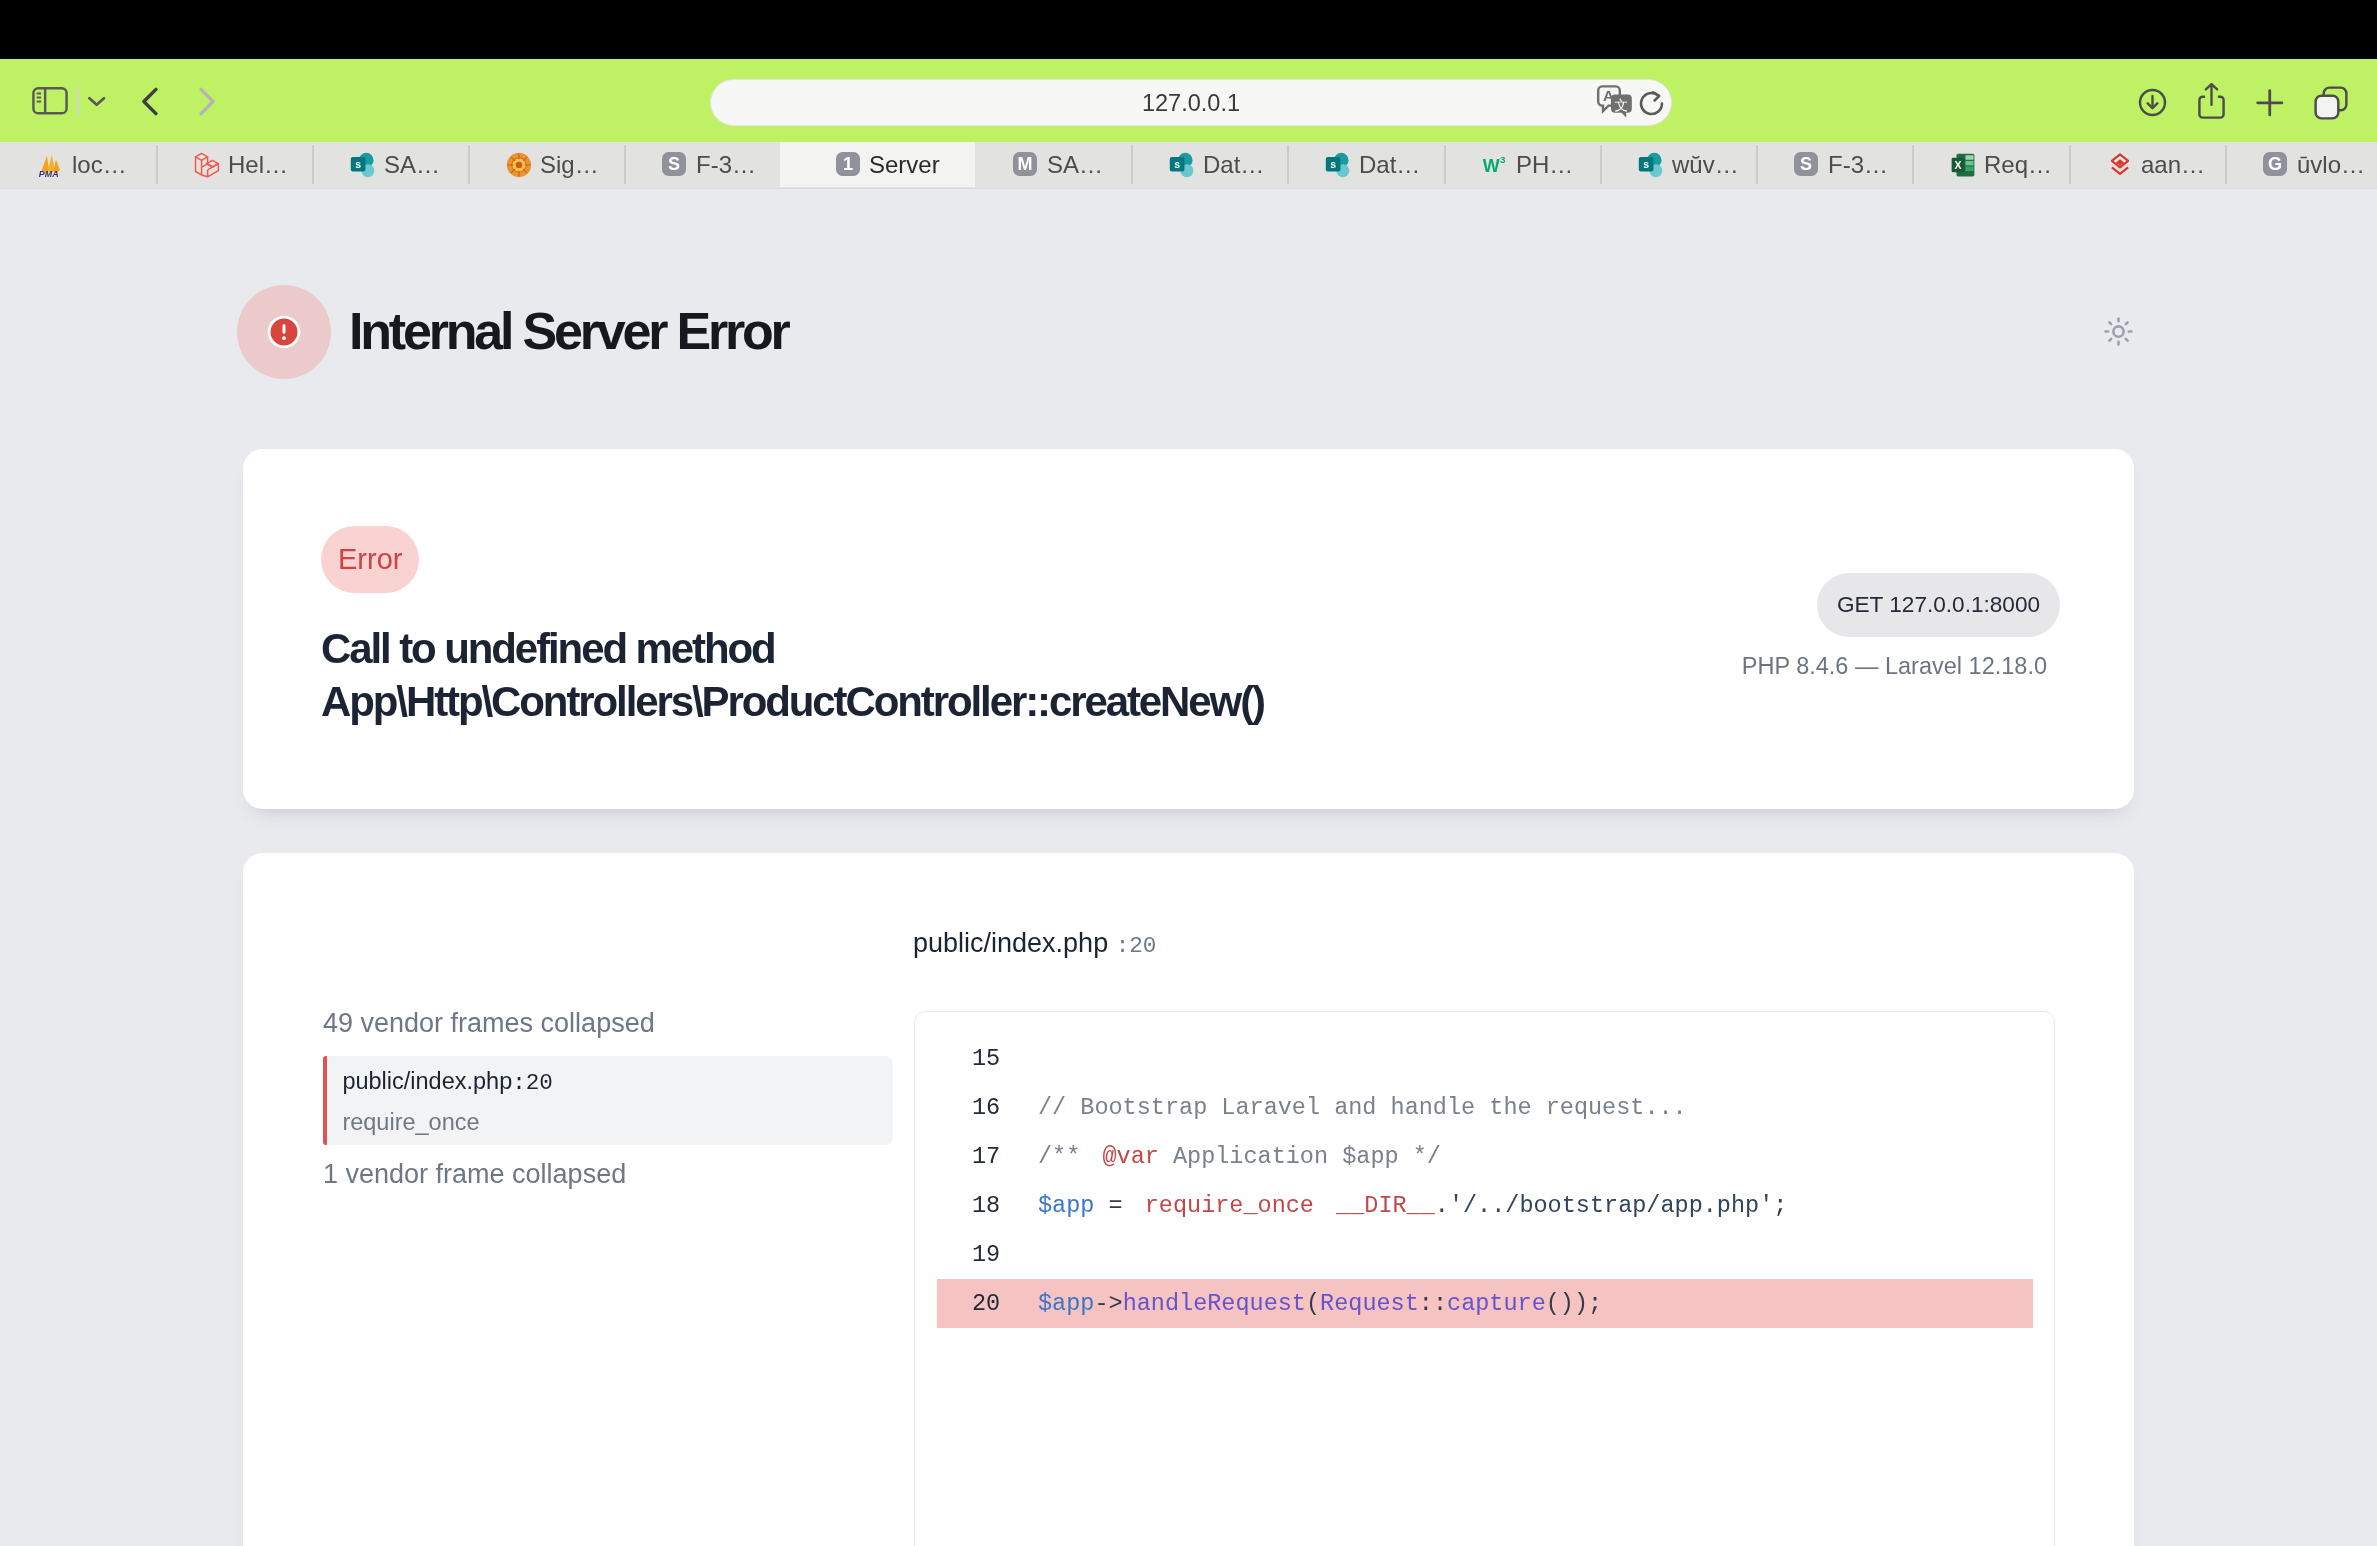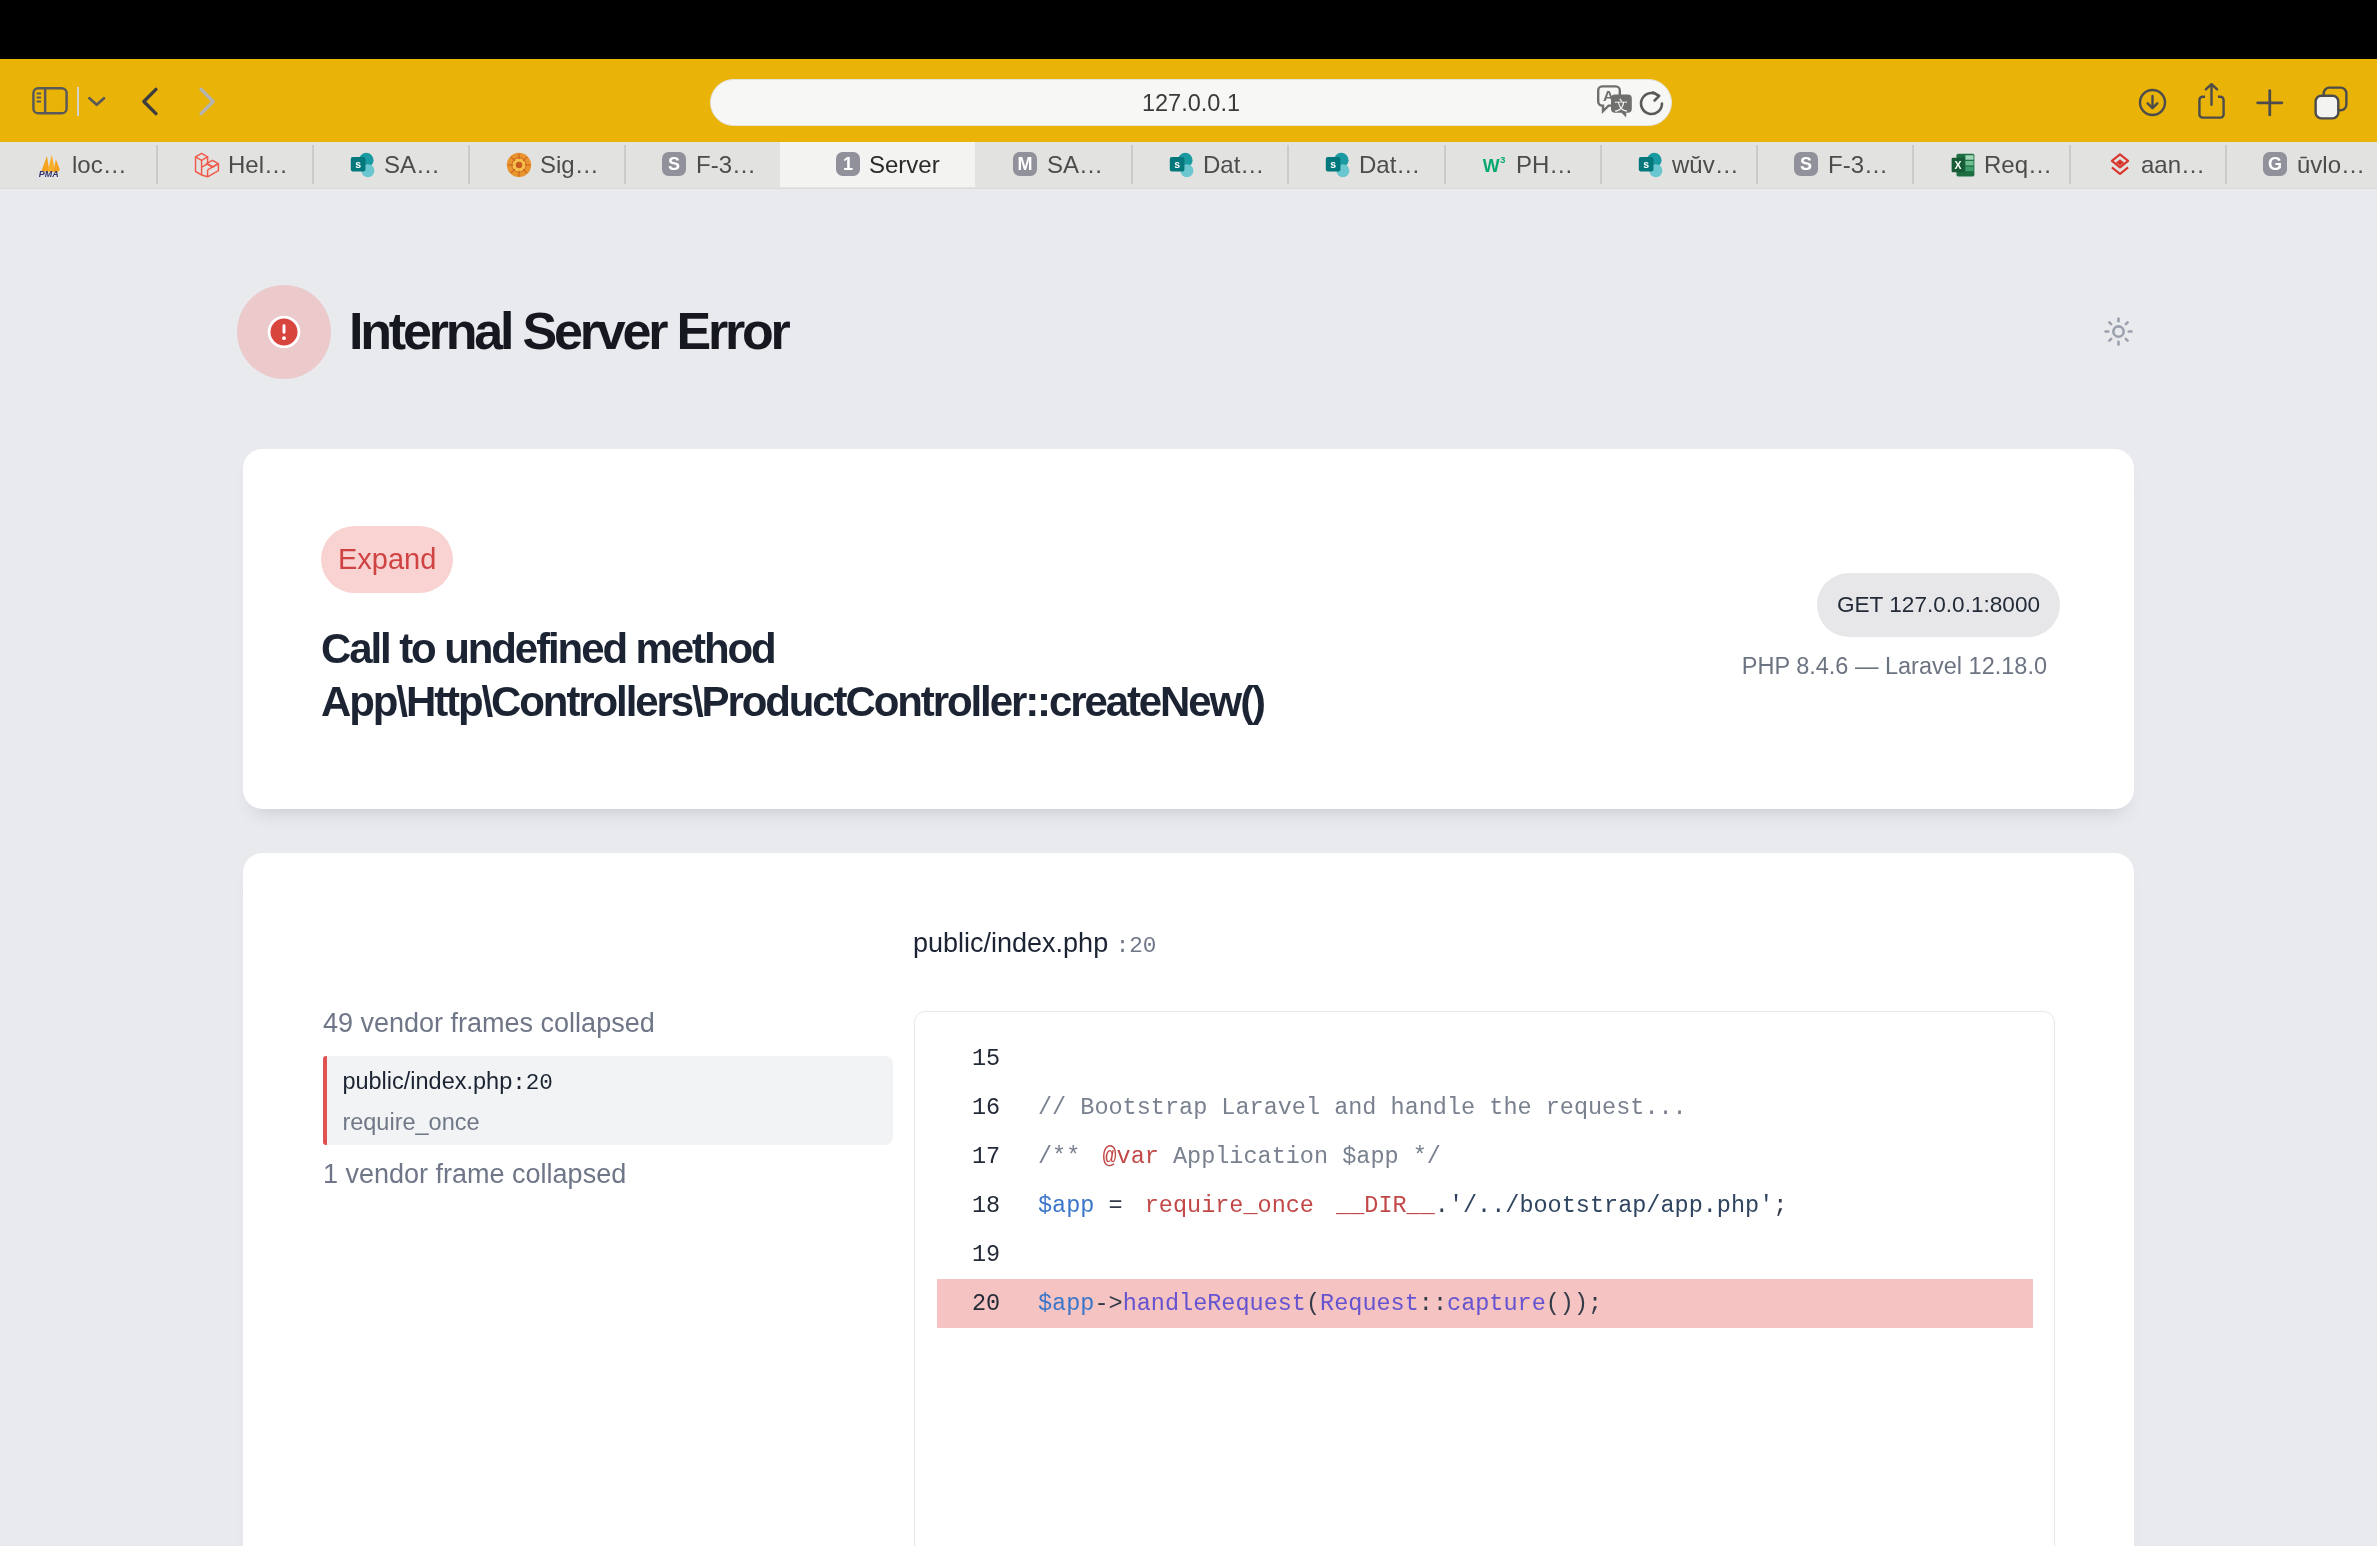--- a/index.html
+++ b/index.html
@@ -2,21 +2,21 @@
 <html style="font-size:13px"><head>
 <meta charset="utf-8">
 <style>
   * { margin:0; padding:0; box-sizing:border-box; }
   html,body { width:2377px; height:1546px; overflow:hidden; }
   body { font-family:"Liberation Sans", sans-serif; position:relative; background:#e9eaee; }
   .abs { position:absolute; }
 
   
   #blackbar { left:0; top:0; width:2377px; height:59px; background:#000; }
-  #toolbar { left:0; top:59px; width:2377px; height:83px; background:#eab308; }
+  #toolbar { left:0; top:59px; width:2377px; height:83px; background:#bef264; }
   #tabbar { left:0; top:142px; width:2377px; height:47px; background:#e2e2e0; border-bottom:1.6px solid #d9dade; }
   .tab { position:absolute; top:0; height:45px; display:flex; align-items:center; overflow:hidden; }
   .tab .sep { position:absolute; left:0; top:3.2px; bottom:3.2px; width:1.6px; background:#cbcbc9; }
   .tab .ticon { position:absolute; left:38px; top:9.7px; width:26px; height:26px; }
   .tab .tlabel { position:absolute; left:72px; top:0; line-height:45px; font-size:24px; color:#4c4c4c; white-space:nowrap; }
   .tab.active { background:#f3f3f1; }
   .gsq { width:24px; height:24px; border-radius:6.5px; background:#91919c; color:#fff; font-weight:bold; font-size:18px; text-align:center; line-height:24px; margin-top:0.8px; }
 
   
   #page { left:0; top:191px; width:2377px; height:1355px; background:#e9eaee; }
@@ -294,21 +294,21 @@
     <path d="M12 20v2"></path>
     <path d="m4.93 4.93 1.41 1.41"></path>
     <path d="m17.66 17.66 1.41 1.41"></path>
     <path d="M2 12h2"></path>
     <path d="M20 12h2"></path>
     <path d="m6.34 17.66-1.41 1.41"></path>
     <path d="m19.07 4.93-1.41 1.41"></path>
 </svg>
 
 <div id="card1" class="card">
-  <div id="err-badge" class="abs">Expand</div>
+  <div id="err-badge" class="abs">Error</div>
   <div id="get-badge" class="abs">GET 127.0.0.1:8000</div>
   <div id="php-ver" class="abs">PHP 8.4.6 — Laravel 12.18.0</div>
   <div id="headline" class="abs">Call to undefined method<br>App\Http\Controllers\ProductController::createNew()</div>
 </div>
 
 <div id="card2" class="card">
   <div id="vf49" class="abs">49 vendor frames collapsed</div>
   <div id="framebox" class="abs">
     <div class="l1">public/index.php<span class="mono">:20</span></div>
     <div class="l2">require_once</div>

